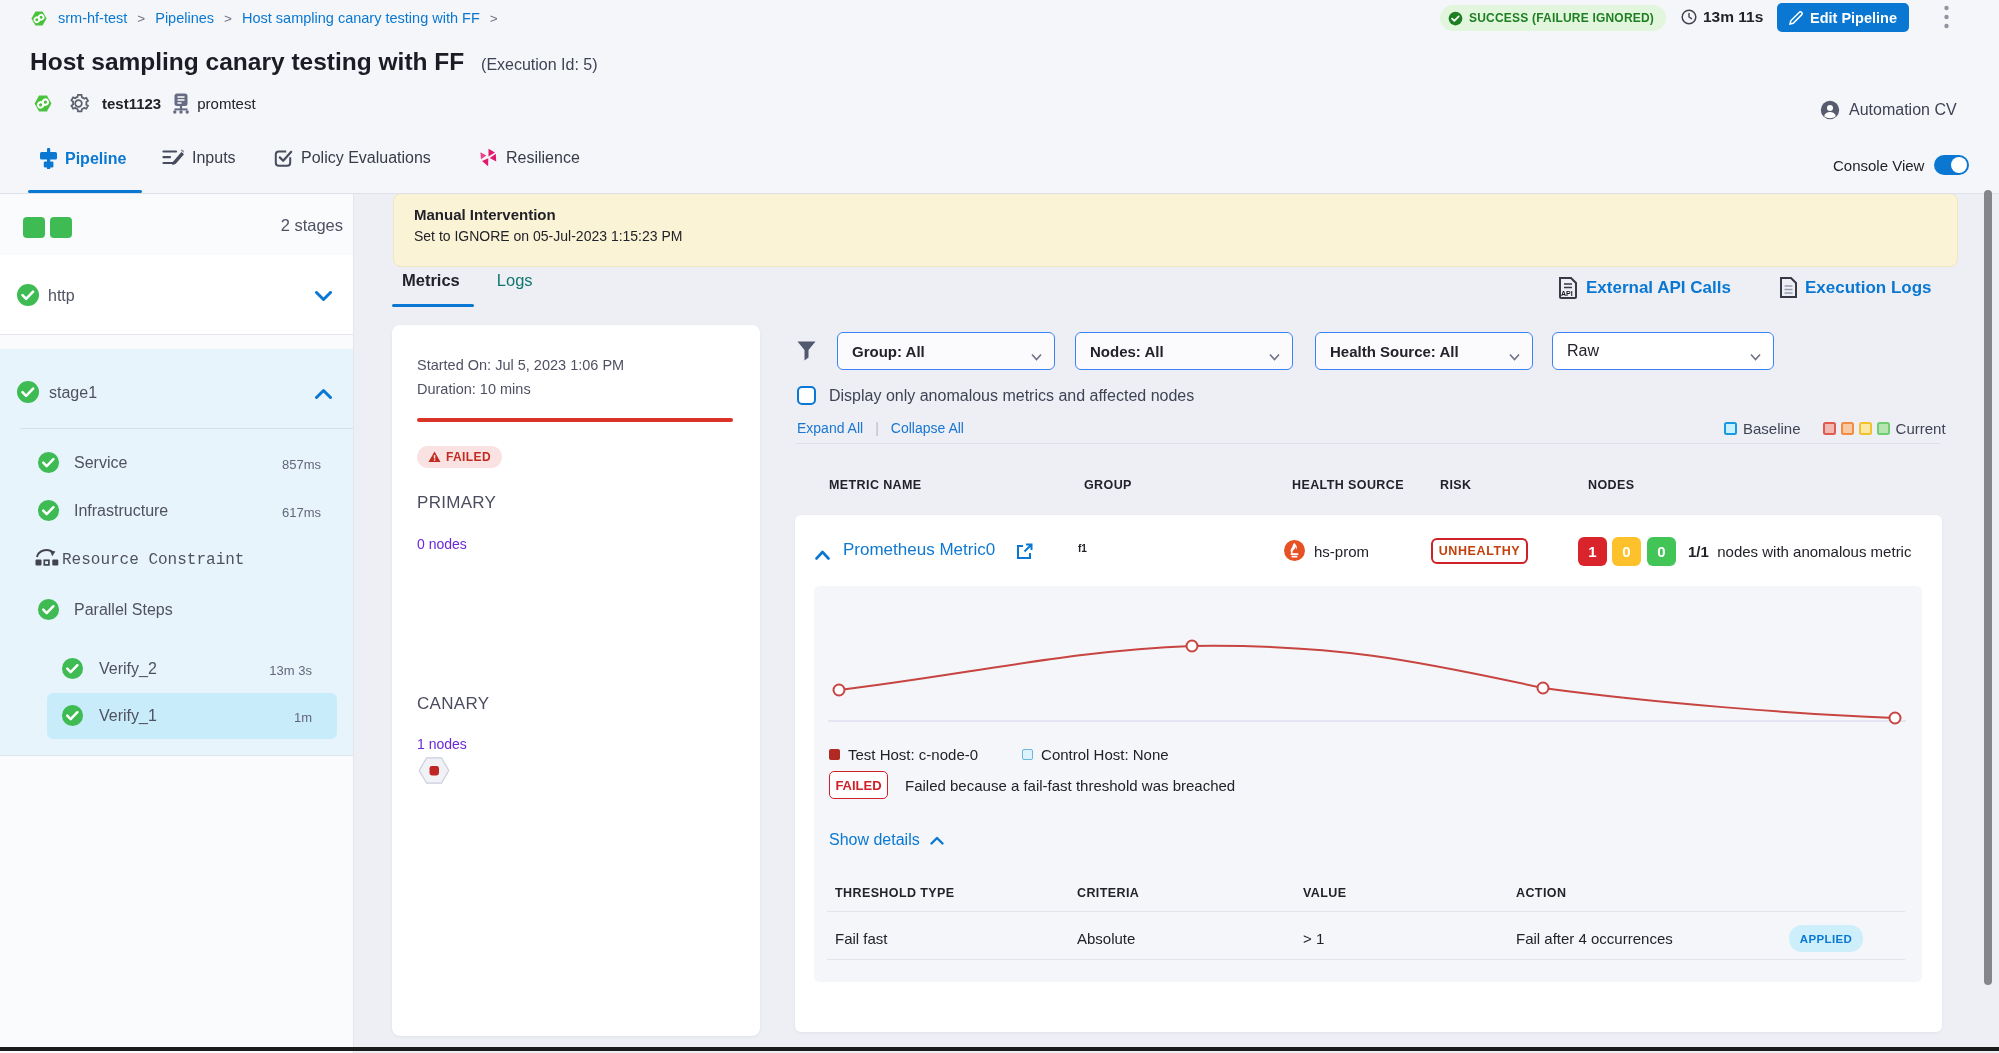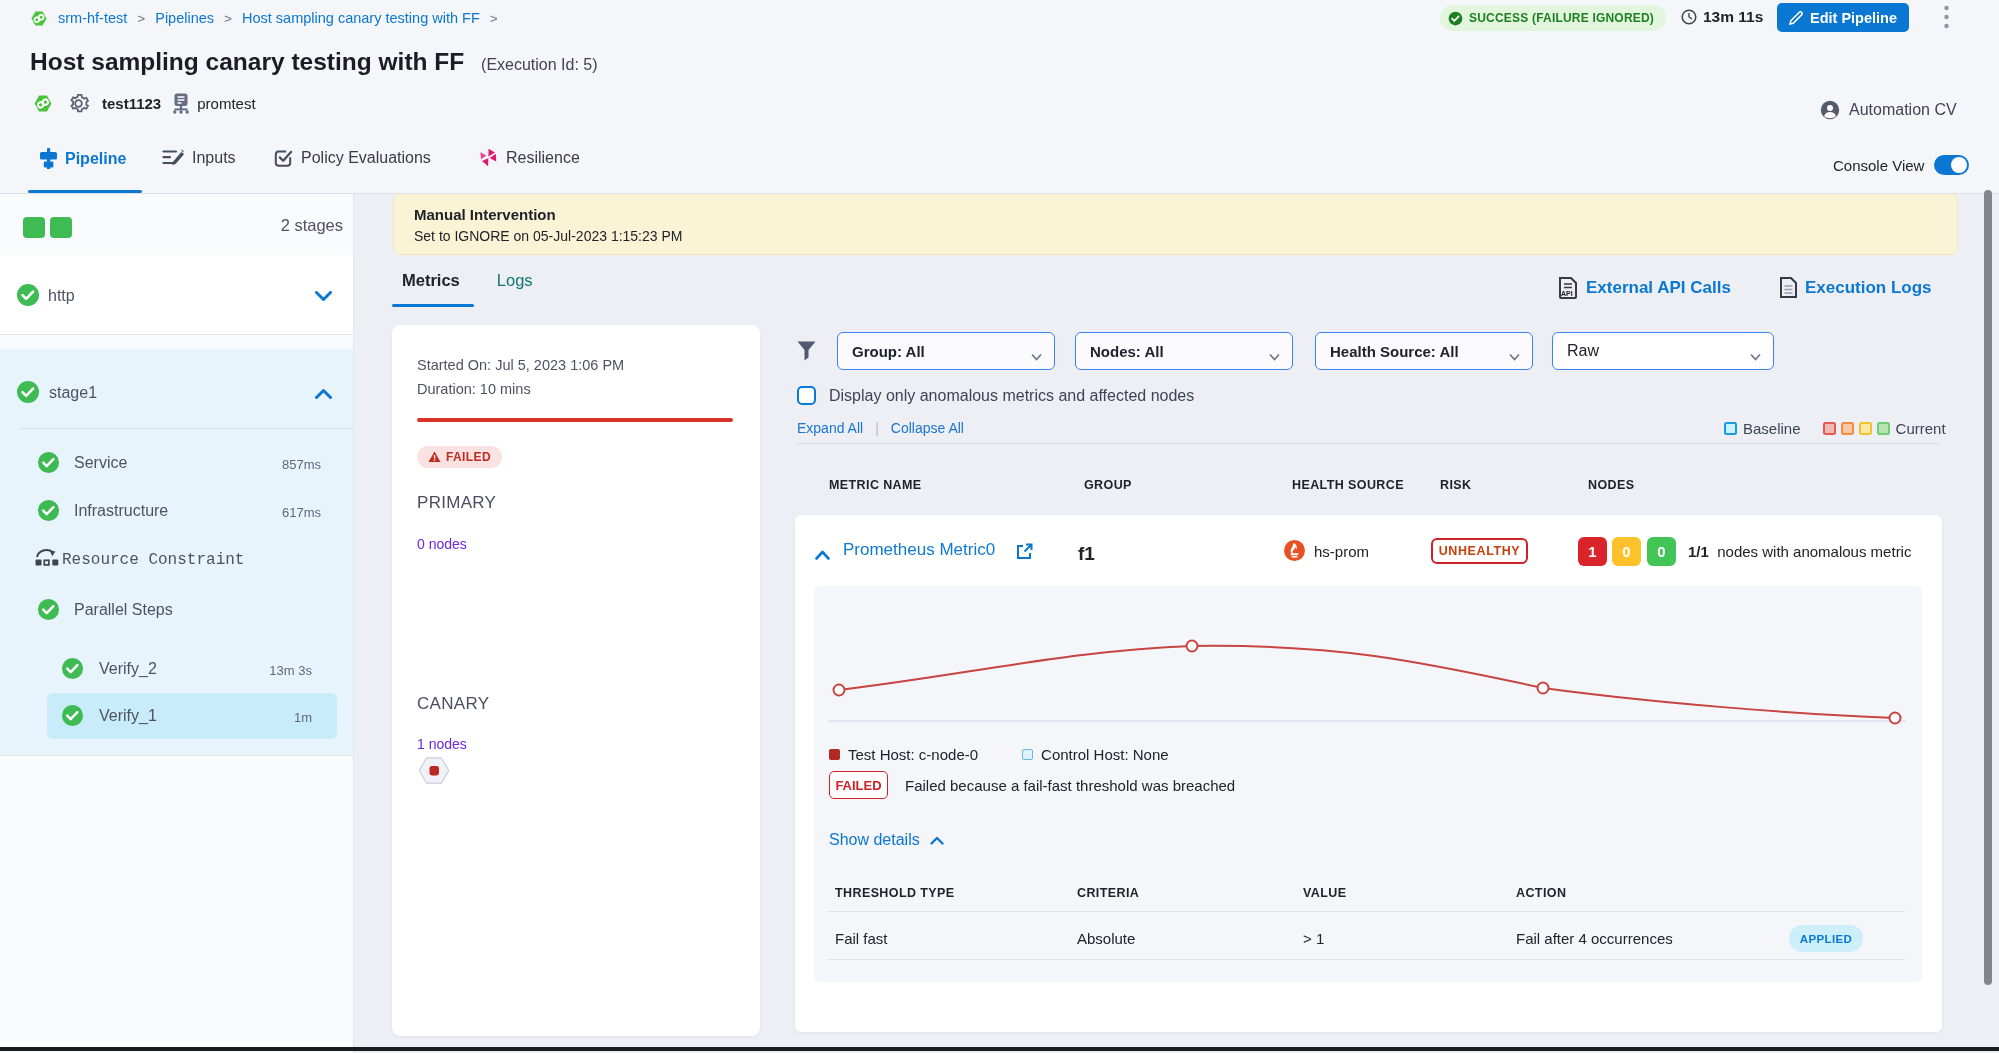--- a/index.html
+++ b/index.html
@@ -40,21 +40,21 @@
 .gsq { position:absolute; top:23px; width:22px; height:21px; background:#3fbb53; border-radius:4px; }
 #http-row { position:absolute; left:0; top:61px; width:353px; height:80px; background:#fff; border-bottom:1px solid #e4e6ec; }
 #stage-sec { position:absolute; left:0; top:155px; width:353px; height:407px; background:#e7f4fb; border-bottom:1px solid #dfe6ea; }
 .sb-name { font-size:16px; color:#4f5162; }
 .sb-time { position:absolute; font-size:13px; color:#64667c; }
 #v1hl { position:absolute; left:47px; top:499px; width:290px; height:46px; background:#c9ecfa; border-radius:6px; }
 #stage-div { position:absolute; left:20px; top:234px; width:333px; height:1px; background:#d7dfe6; }
 
 
 #main { position:absolute; left:354px; top:194px; width:1645px; height:859px; background:#edeff5; }
-#banner { position:absolute; left:39px; top:-1px; width:1565px; height:62px; background:#fbf3d6; border:1px solid #f1e6c2; border-radius:8px; padding:12px 20px; }
+#banner { position:absolute; left:39px; top:-1px; width:1565px; height:74px; background:#fbf3d6; border:1px solid #f1e6c2; border-radius:8px; padding:12px 20px; }
 #banner .b1 { font-size:15px; font-weight:bold; color:#22222a; }
 #banner .b2 { font-size:14px; color:#22222a; margin-top:5px; }
 #mtabs { position:absolute; left:48px; top:77px; font-size:16.5px; }
 #mtab-underline { position:absolute; left:38px; top:110px; width:82px; height:3px; background:#0a78d2; border-radius:2px; }
 .toplink { position:absolute; top:83px; display:flex; align-items:center; gap:8px; color:#0a78d2; font-weight:bold; font-size:17px; }
 
 
 #midcard { position:absolute; left:38px; top:131px; width:368px; height:711px; background:#fff; border-radius:8px; box-shadow:0 1px 3px rgba(40,41,61,0.06); }
 #midcard .line1 { position:absolute; left:25px; top:32px; font-size:14.5px; color:#4f5162; }
 #midcard .line2 { position:absolute; left:25px; top:56px; font-size:14.5px; color:#4f5162; }
@@ -255,21 +255,21 @@
 
   <div id="mrow">
     <span class="abs" style="left:20px;top:31px;"><svg width="15" height="11" viewBox="0 0 15 11">
           <path d="M1.5 9.5l6-6.5 6 6.5" stroke="#0a78d2" stroke-width="2.6" fill="none" stroke-linecap="round" stroke-linejoin="round"></path>
         </svg></span>
     <span id="mname">Prometheus Metric0</span>
     <span class="abs" style="left:221px;top:28px;"><svg width="17" height="17" viewBox="0 0 17 17">
           <path d="M7 3H2v12h12v-5" stroke="#0a78d2" stroke-width="2" fill="none"></path>
           <path d="M10 1.5h5.5V7M15 2L8.5 8.5" stroke="#0a78d2" stroke-width="2" fill="none"></path>
         </svg></span>
-    <span class="abs" style="left:283px;top:28px;font-size:19px;font-weight:bold;">f1</span>
+    <span class="abs" style="left:283px;top:28px;font-size:10px;font-weight:bold;">f1</span>
     <span class="abs" style="left:489px;top:25px;"><svg width="21" height="21" viewBox="0 0 21 21">
           <circle cx="10.5" cy="10.5" r="10.5" fill="#e75225"></circle>
           <path d="M10.5 3c1.8 2.2 2.6 3.6 2.4 5.2-.1 1-.7 1.7-.7 1.7s.5-1.6-.3-3c-.5 2-3.4 3-3.4 5.2 0 1.2.6 2 .6 2s-2.5-.8-2.5-3.4c0-1.9 1.3-2.7 1.9-4.3.4-1.1.3-2.3 2-3.4z" fill="#fff"></path>
           <rect x="6.7" y="13.2" width="7.6" height="1.9" fill="#fff"></rect>
           <rect x="7.6" y="15.8" width="5.8" height="1.7" fill="#fff"></rect>
         </svg></span>
     <span class="abs" style="left:519px;top:28px;font-size:15px;">hs-prom</span>
     <span id="unhealthy">UNHEALTHY</span>
     <span class="nsq" style="left:783px;background:#da242b;">1</span>
     <span class="nsq" style="left:817px;background:#fcc12b;">0</span>

